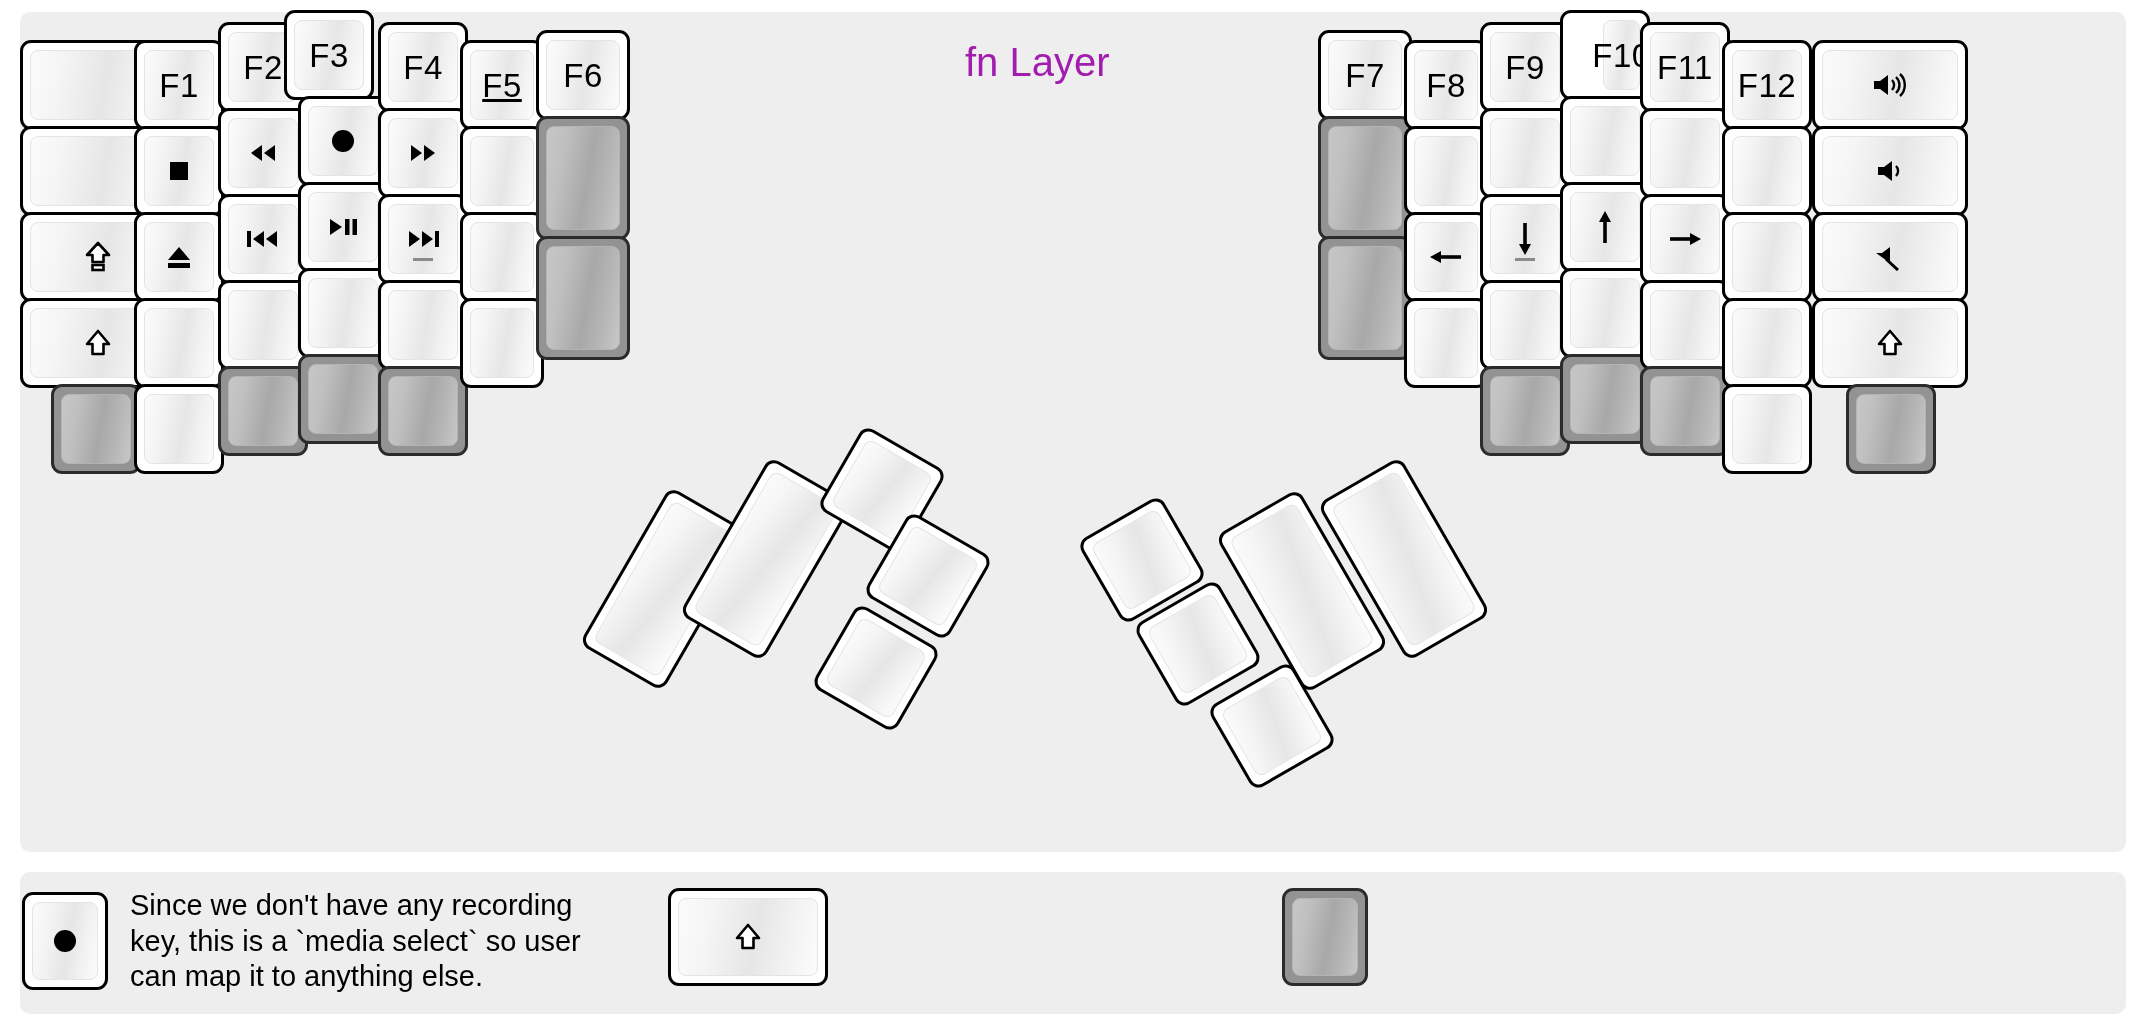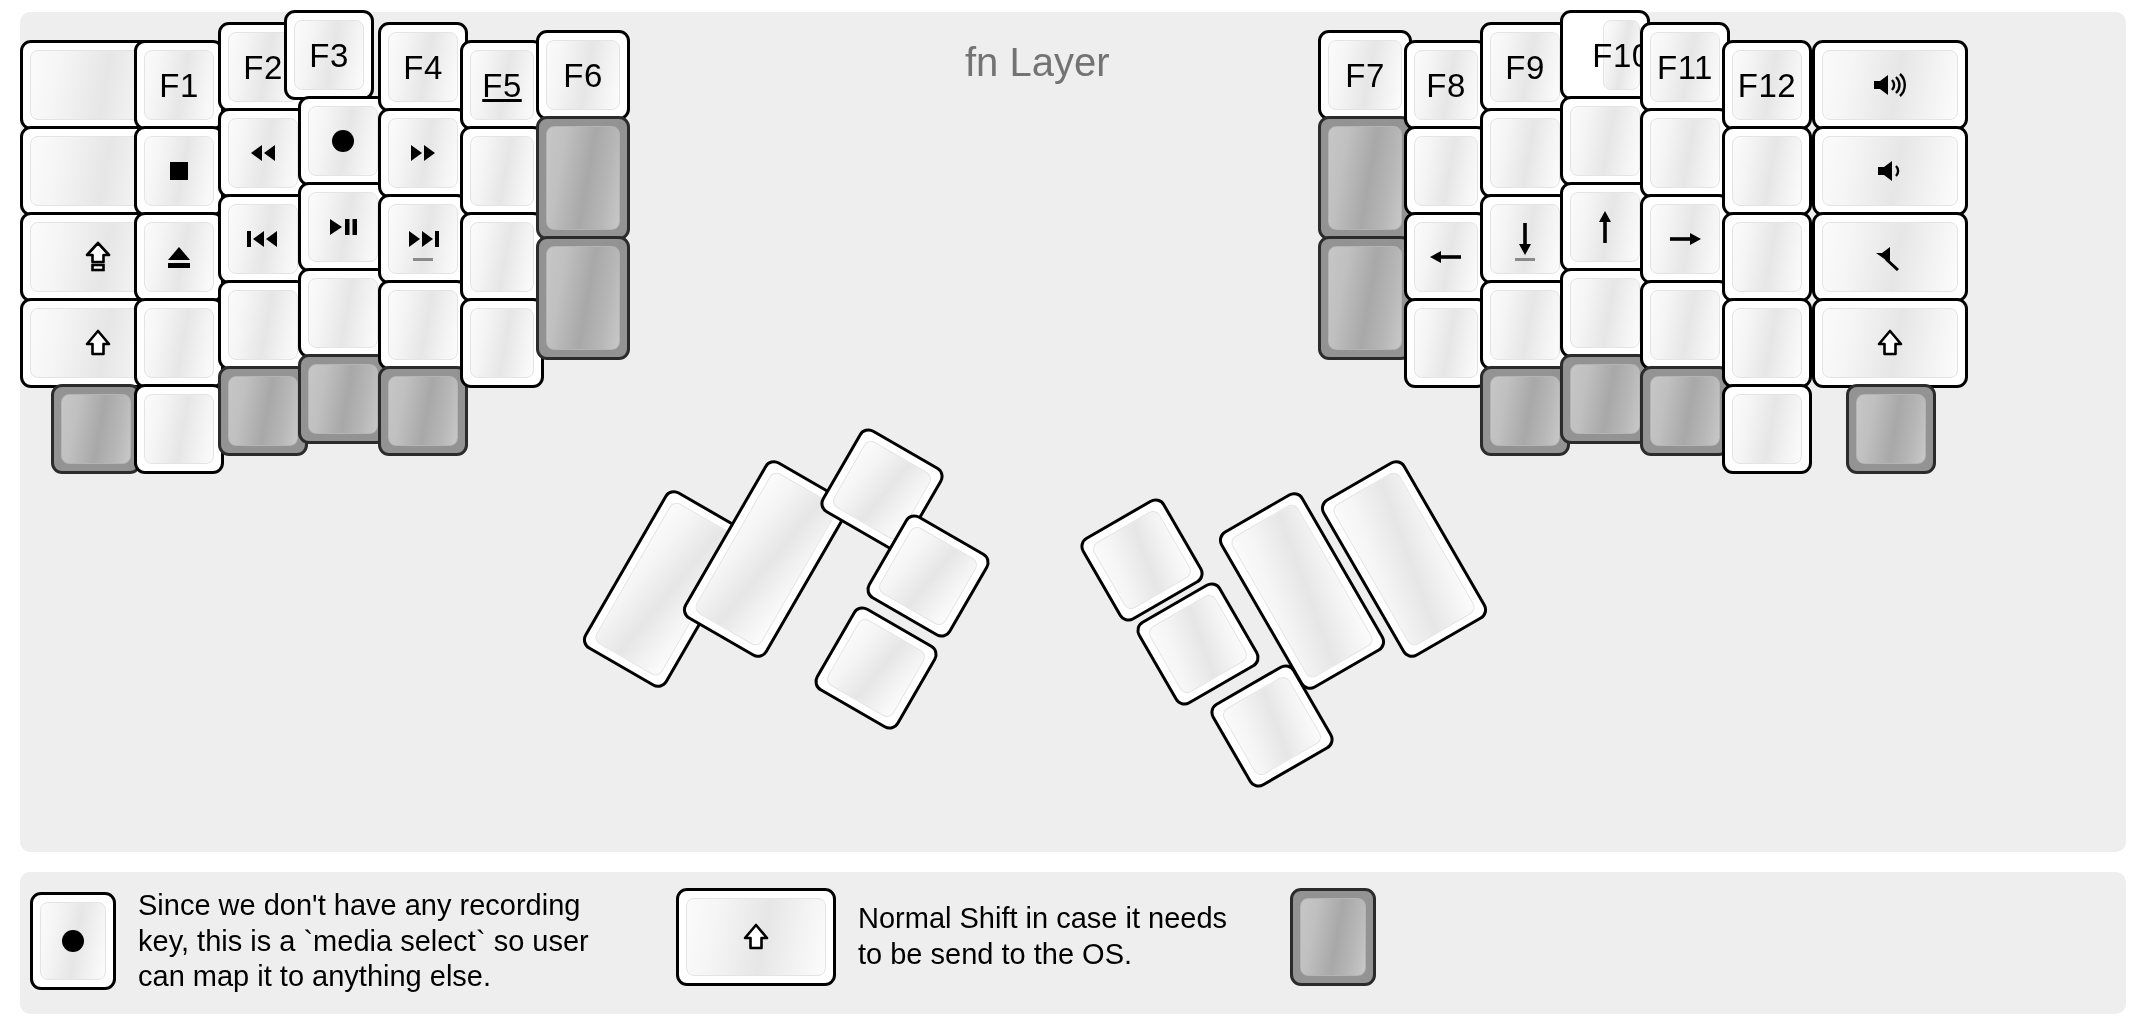--- a/index.html
+++ b/index.html
@@ -87,31 +87,30 @@
     height: 3px;
     background: #8a8a8a;
   }
 
   
   #title {
     position: absolute;
     left: 965px;
     top: 40px;
     font-size: 40px;
-    color: #737373;
+    color: #a21caf;
     font-family: "Liberation Sans", sans-serif;
     white-space: nowrap;
   }
 
   
   .legend-item {
     position: absolute;
     display: flex;
     align-items: center;
-    margin-left: 8px;
   }
   .legend-key {
     position: relative;
     box-sizing: border-box;
     border: 3px solid #000000;
     border-radius: 11px;
     background: #ffffff;
     padding: 7px;
     flex: 0 0 auto;
   }
@@ -563,22 +562,20 @@
   <div class="legend-item" style="left:668px; top:888px;">
     <div class="legend-key" style="width:160px; height:98px;">
       <div class="cap">
           <span class="glyph">
             <svg width="26" height="28" viewBox="0 0 26 28">
               <path d="M13 2 L24 15 L18.5 15 L18.5 25 L7.5 25 L7.5 15 L2 15 Z" fill="#ffffff" stroke="#000" stroke-width="2.6" stroke-linejoin="round"></path>
             </svg>
           </span>
         </div>
     </div>
-    <div class="legend-text">Normal Shift in case it needs
-to be send to the OS.</div>
   </div>
 
   <div class="legend-item" style="left:1282px; top:888px;">
     <div class="legend-key trans" style="width:86px; height:98px;">
       <div class="cap"></div>
     </div>
   </div>
 
 </div>
 

